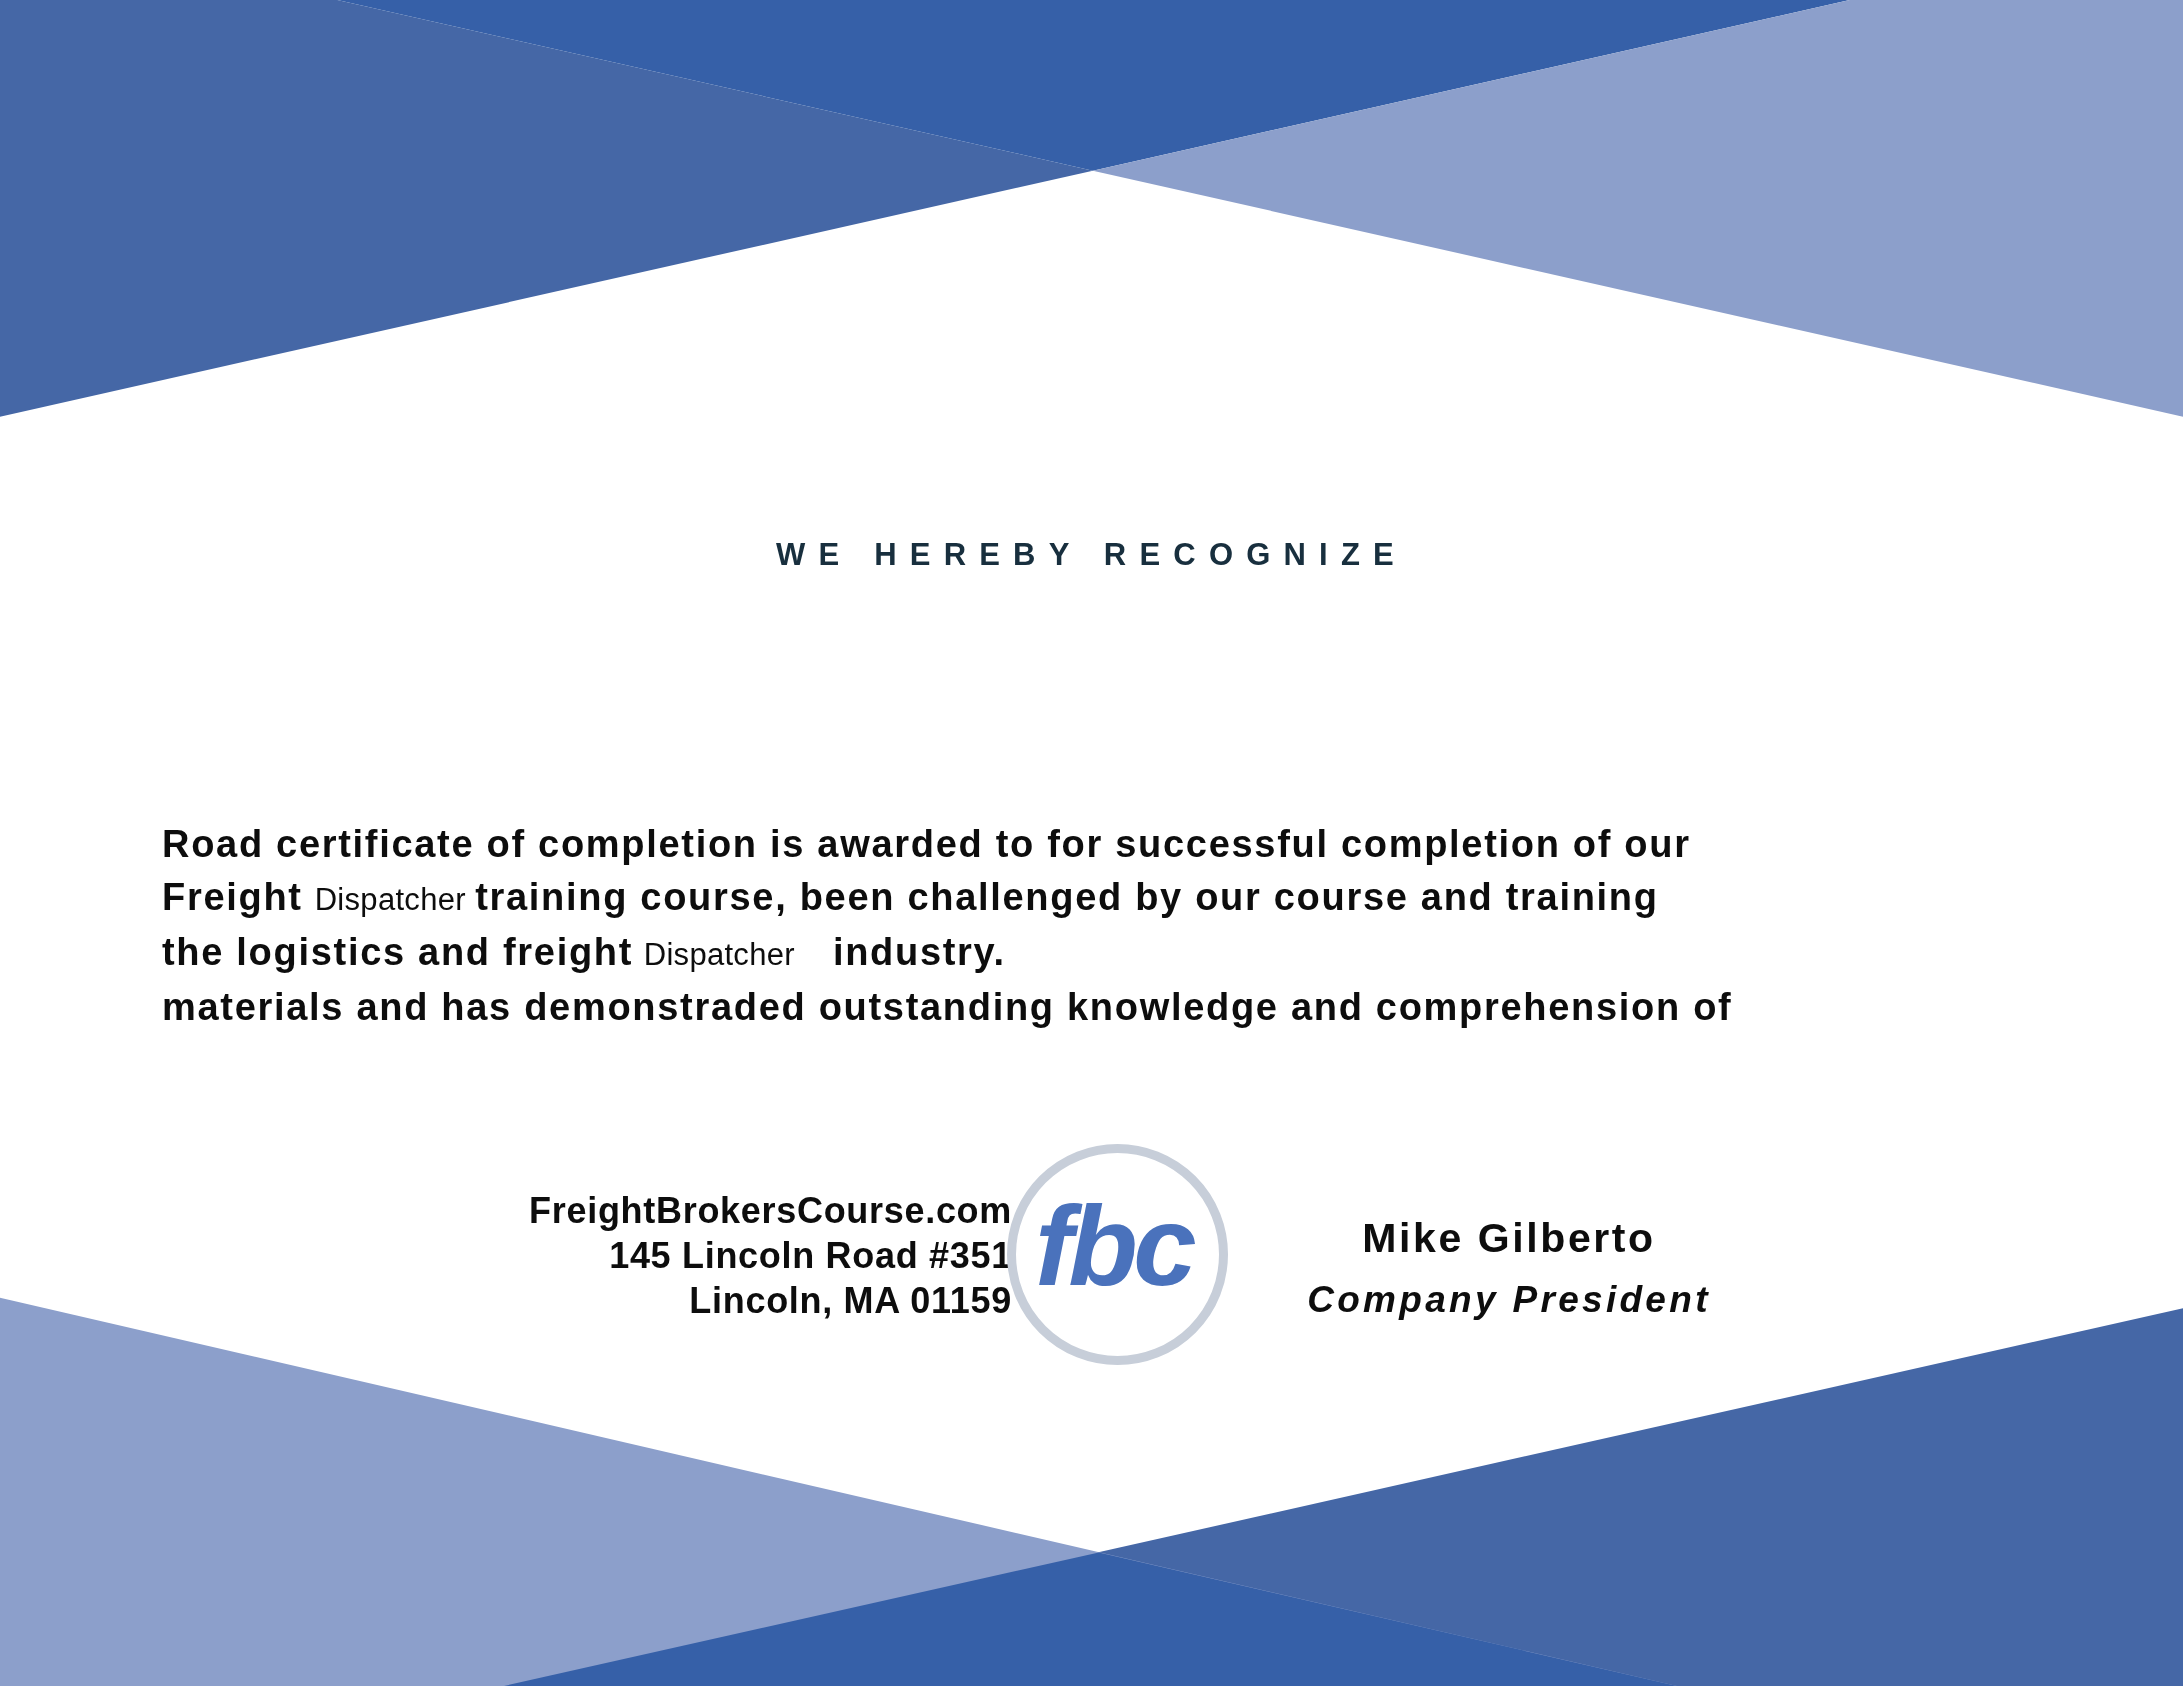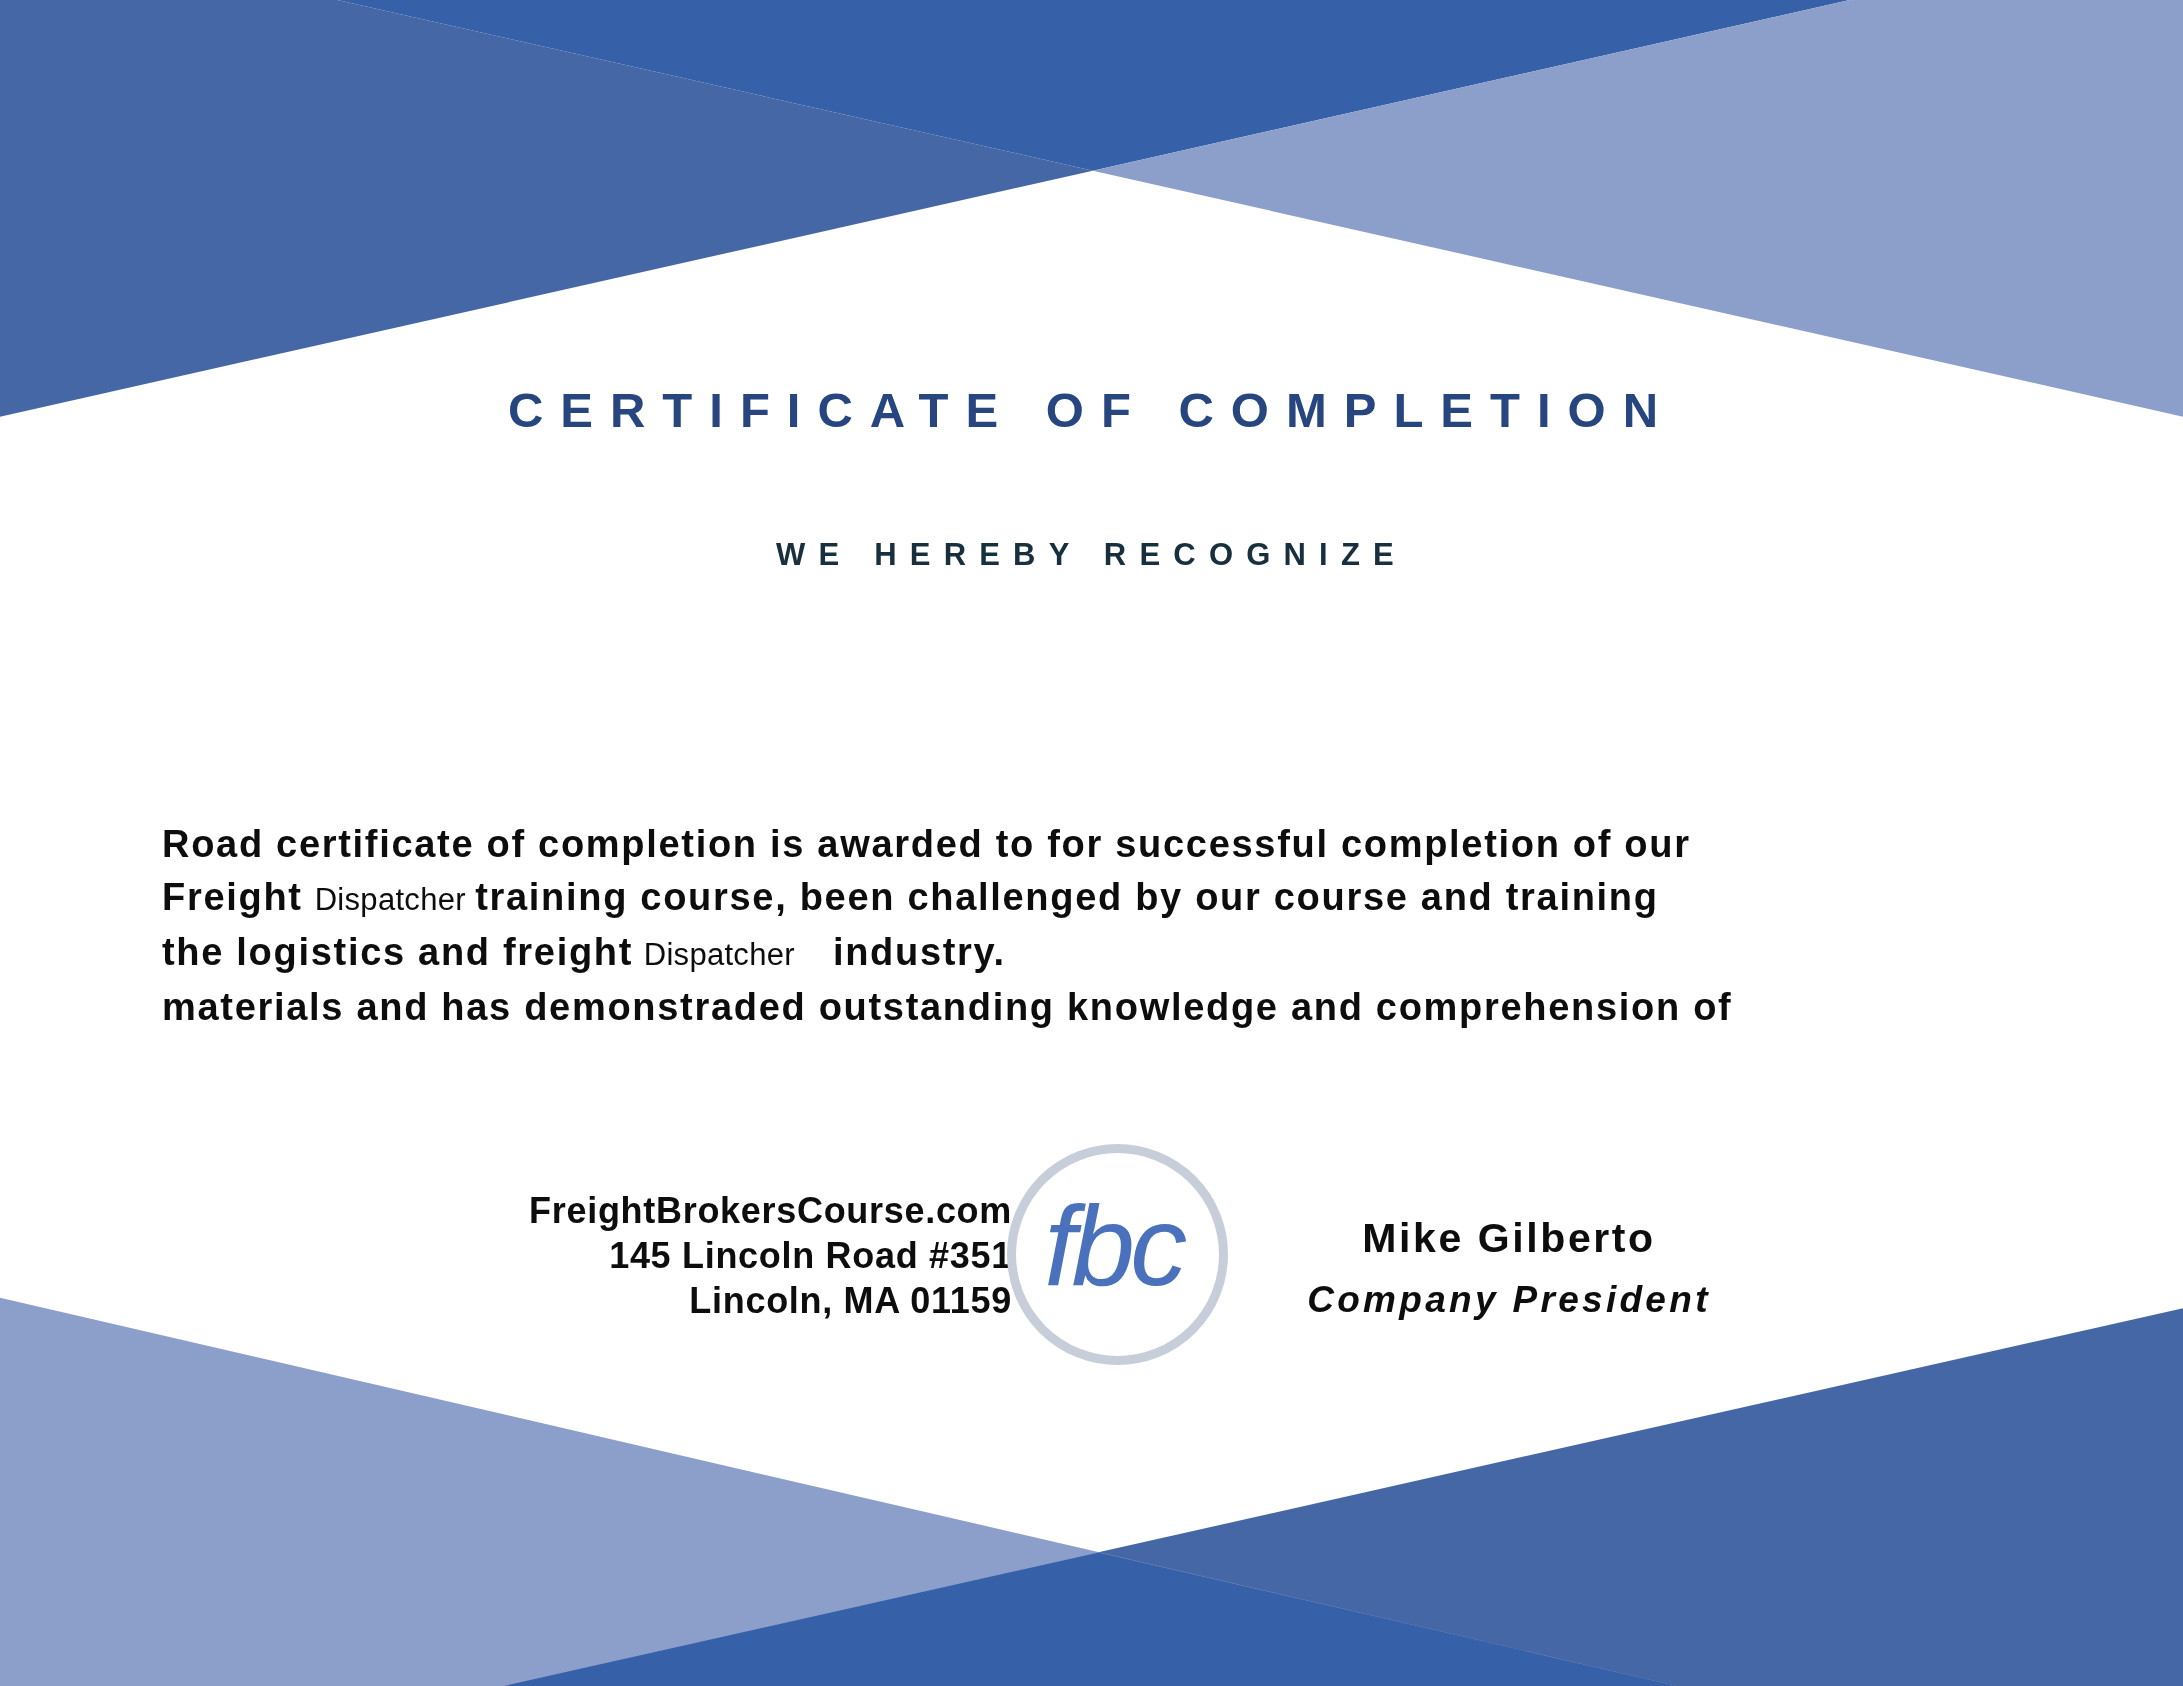--- a/index.html
+++ b/index.html
@@ -74,21 +74,21 @@
     box-sizing: border-box;
     border: 9.3px solid var(--ring, #c7ced9);
     border-radius: 50%;
     background: #ffffff;
     display: flex;
     align-items: center;
     justify-content: center;
   }
   .logo-text {
     font-size: 114px;
-    font-weight: normal;
+    font-weight: bold;
     font-style: italic;
     letter-spacing: -4.6px;
     color: var(--logo-blue, #4a72bc);
     transform: translate(-4px, -9.3px);
   }
   .signature {
     position: absolute;
     left: 1145px; top: 1215px;
     width: 728px;
     text-align: center;
@@ -116,21 +116,20 @@
 
   <svg class="bg-shapes" viewBox="0 0 3300 2549" preserveAspectRatio="none">
     <polygon points="0,0 510,0 1652,258 0,630" style="fill:var(--shape-medium,#4567a6)"></polygon>
     <polygon points="510,0 2796,0 1652,258" style="fill:var(--shape-dark,#3660a8)"></polygon>
     <polygon points="2796,0 3300,0 3300,630 1652,258" style="fill:var(--shape-light,#8c9fcb)"></polygon>
     <polygon points="762,2549 3300,1978 3300,2549" style="fill:var(--shape-medium,#4567a6)"></polygon>
     <polygon points="0,1962 2535,2549 0,2549" style="fill:var(--shape-light,#8c9fcb)"></polygon>
     <polygon points="1661,2347 2535,2549 762,2549" style="fill:var(--shape-dark,#3660a8)"></polygon>
   </svg>
 
-  <div class="title">CERTIFICATE OF COMPLETION</div>
 
   <div class="subtitle">WE HEREBY RECOGNIZE</div>
 
   <div class="para">
     <div>
       <span>Road certificate of completion is awarded to for successful completion of our</span>
     </div>
     <div>
       <span>Freight</span><span class="inserted ins-2">Dispatcher</span><span>training course, been challenged by our course and training</span>
     </div>

